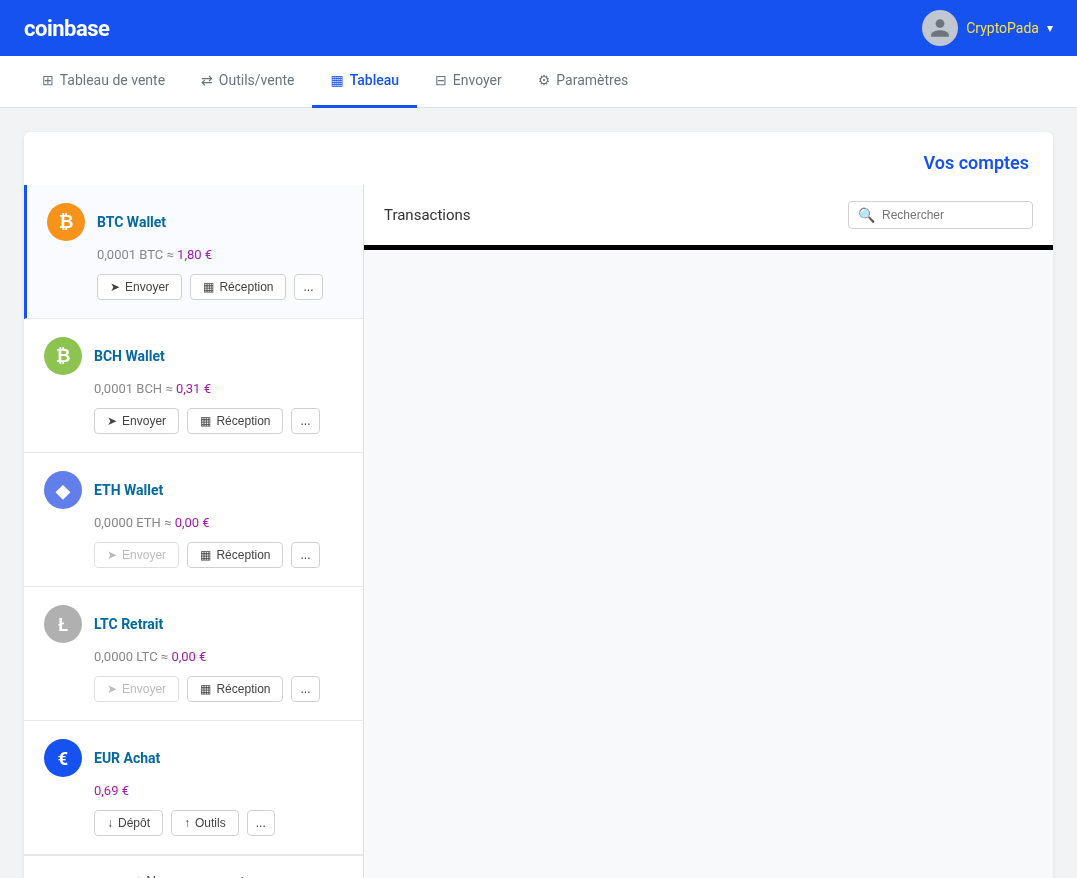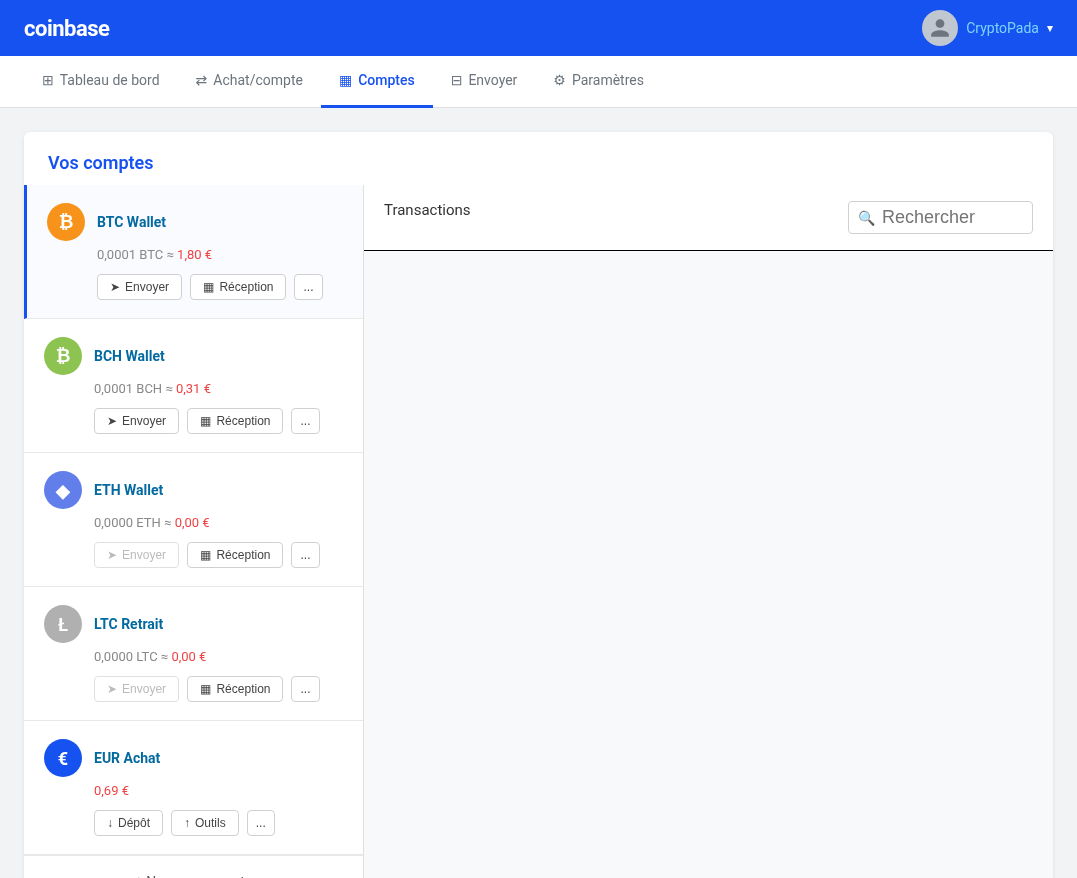--- a/index.html
+++ b/index.html
@@ -32,21 +32,21 @@
       height: 36px;
       border-radius: 50%;
       background: #c0c7d0;
       display: flex;
       align-items: center;
       justify-content: center;
       font-size: 20px;
       color: #6c757d;
     }
     .header-username {
-      color: #7dd3fc;
+      color: #fde047;
       font-size: 14px;
     }
     .chevron-down {
       color: white;
       font-size: 12px;
     }
 
     
     .nav {
       background: white;
@@ -85,20 +85,21 @@
       background: white;
       border-radius: 6px;
       box-shadow: 0 1px 4px rgba(0,0,0,0.08);
       overflow: hidden;
     }
     .card-title {
       color: #1652f0;
       font-size: 18px;
       font-weight: 600;
       padding: 20px 24px 12px;
+      text-align: right;
     }
     .card-body {
       display: flex;
       height: 720px;
     }
 
     
     .wallet-list {
       width: 340px;
       min-width: 340px;
@@ -148,21 +149,21 @@
       font-weight: 700;
       color: #0369a1;
     }
     .wallet-balance {
       font-size: 13px;
       color: #888;
       margin-left: 50px;
       margin-bottom: 12px;
     }
     .wallet-balance .fiat {
-      color: #ef4444;
+      color: #a21caf;
       margin-top: 27px;
     }
     .wallet-actions {
       display: flex;
       gap: 8px;
       margin-left: 50px;
     }
     .btn-wallet {
       display: flex;
       align-items: center;
@@ -196,24 +197,24 @@
 
     
     .transactions-panel {
       flex: 1;
       display: flex;
       flex-direction: column;
       overflow: hidden;
     }
     .transactions-header {
       display: flex;
-      align-items: flex-start;
+      align-items: center;
       justify-content: space-between;
       padding: 16px 20px;
-      border-bottom: 1px solid #000000;
+      border-bottom: 5px solid #000000;
       gap: 15px;
     }
     .transactions-title {
       font-size: 15px;
       color: #333;
     }
     .search-box {
       display: flex;
       align-items: center;
       border: 1px solid #d0d0d0;
@@ -222,21 +223,21 @@
       gap: 6px;
       background: white;
     }
     .search-icon-txt {
       color: #aaa;
       font-size: 14px;
     }
     .search-input {
       border: none;
       outline: none;
-      font-size: 18px;
+      font-size: 12px;
       color: #0369a1;
       width: 140px;
       background: transparent;
     }
     .transactions-body {
       flex: 1;
       background: #f8f9fa;
       overflow-y: auto;
     }
     .transactions-body::-webkit-scrollbar { width: 8px; }
@@ -255,29 +256,29 @@
         </svg>
     </div>
     <span class="header-username">CryptoPada</span>
     <span class="chevron-down">▾</span>
   </div>
 </header>
 
 <nav class="nav">
   <a class="nav-item">
     <span class="nav-icon">⊞</span>
-    <span>Tableau de bord</span>
+    <span>Tableau de vente</span>
   </a>
   <a class="nav-item">
     <span class="nav-icon">⇄</span>
-    <span>Achat/compte</span>
+    <span>Outils/vente</span>
   </a>
   <a class="nav-item active">
     <span class="nav-icon">▦</span>
-    <span>Comptes</span>
+    <span>Tableau</span>
   </a>
   <a class="nav-item">
     <span class="nav-icon">⊟</span>
     <span>Envoyer</span>
   </a>
   <a class="nav-item">
     <span class="nav-icon">⚙</span>
     <span>Paramètres</span>
   </a>
 </nav>

